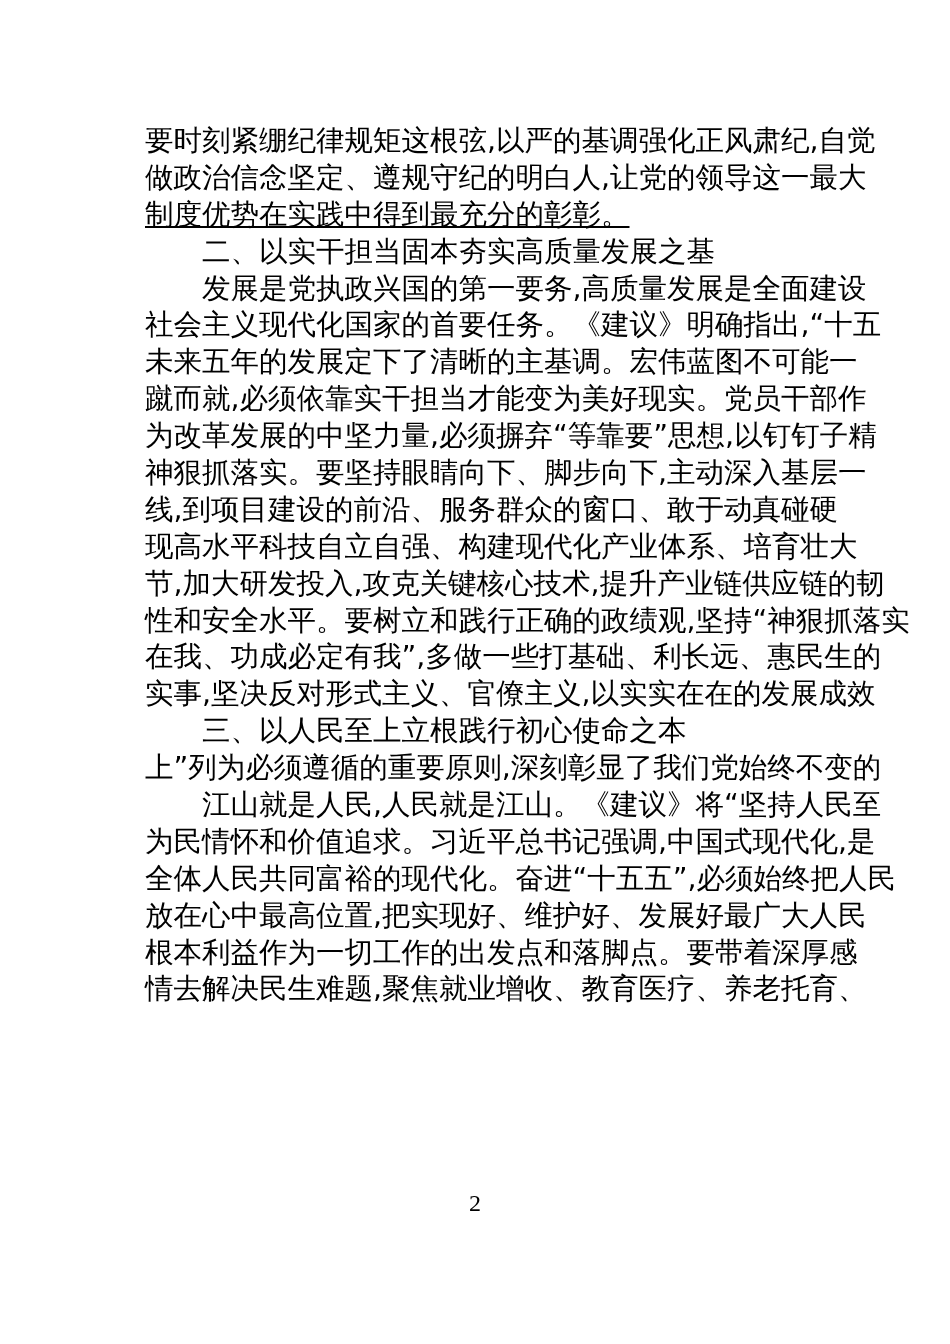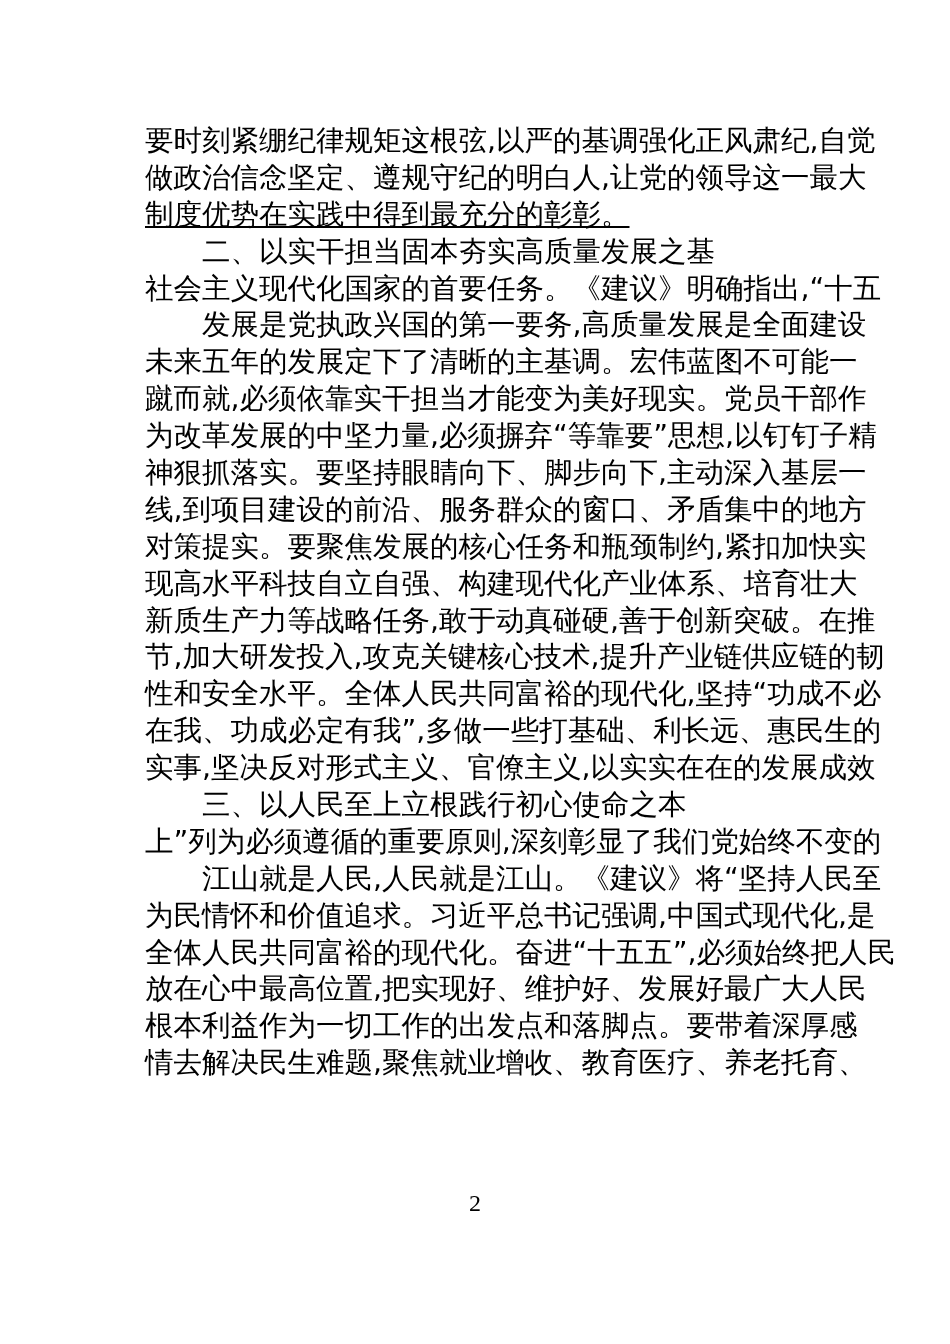--- a/index.html
+++ b/index.html
@@ -62,32 +62,30 @@
   </style>
 </head>
 <body>
 
 <div class="page">
   <div class="text-block">
     <div class="line">要时刻紧绷纪律规矩这根弦,以严的基调强化正风肃纪,自觉</div>
     <div class="line">做政治信念坚定、遵规守纪的明白人,让党的领导这一最大</div>
     <div class="line last">制度优势在实践中得到最充分的彰彰。</div>
     <div class="line heading">二、以实干担当固本夯实高质量发展之基</div>
+    <div class="line indent">发展是党执政兴国的第一要务,高质量发展是全面建设</div>
     <div class="line">社会主义现代化国家的首要任务。《建议》明确指出,“十五</div>
-    <div class="line indent">发展是党执政兴国的第一要务,高质量发展是全面建设</div>
     <div class="line">未来五年的发展定下了清晰的主基调。宏伟蓝图不可能一</div>
     <div class="line">蹴而就,必须依靠实干担当才能变为美好现实。党员干部作</div>
     <div class="line">为改革发展的中坚力量,必须摒弃“等靠要”思想,以钉钉子精</div>
     <div class="line">神狠抓落实。要坚持眼睛向下、脚步向下,主动深入基层一</div>
-    <div class="line">线,到项目建设的前沿、服务群众的窗口、矛盾集中的地方</div>
-    <div class="line">对策提实。要聚焦发展的核心任务和瓶颈制约,紧扣加快实</div>
+    <div class="line">线,到项目建设的前沿、服务群众的窗口、敢于动真碰硬</div>
     <div class="line">现高水平科技自立自强、构建现代化产业体系、培育壮大</div>
-    <div class="line">新质生产力等战略任务,敢于动真碰硬,善于创新突破。在推</div>
     <div class="line">节,加大研发投入,攻克关键核心技术,提升产业链供应链的韧</div>
-    <div class="line">性和安全水平。全体人民共同富裕的现代化,坚持“功成不必</div>
+    <div class="line">性和安全水平。要树立和践行正确的政绩观,坚持“神狠抓落实</div>
     <div class="line">在我、功成必定有我”,多做一些打基础、利长远、惠民生的</div>
     <div class="line">实事,坚决反对形式主义、官僚主义,以实实在在的发展成效</div>
     <div class="line heading">三、以人民至上立根践行初心使命之本</div>
     <div class="line">上”列为必须遵循的重要原则,深刻彰显了我们党始终不变的</div>
     <div class="line indent">江山就是人民,人民就是江山。《建议》将“坚持人民至</div>
     <div class="line">为民情怀和价值追求。习近平总书记强调,中国式现代化,是</div>
     <div class="line">全体人民共同富裕的现代化。奋进“十五五”,必须始终把人民</div>
     <div class="line">放在心中最高位置,把实现好、维护好、发展好最广大人民</div>
     <div class="line">根本利益作为一切工作的出发点和落脚点。要带着深厚感</div>
     <div class="line">情去解决民生难题,聚焦就业增收、教育医疗、养老托育、</div>

